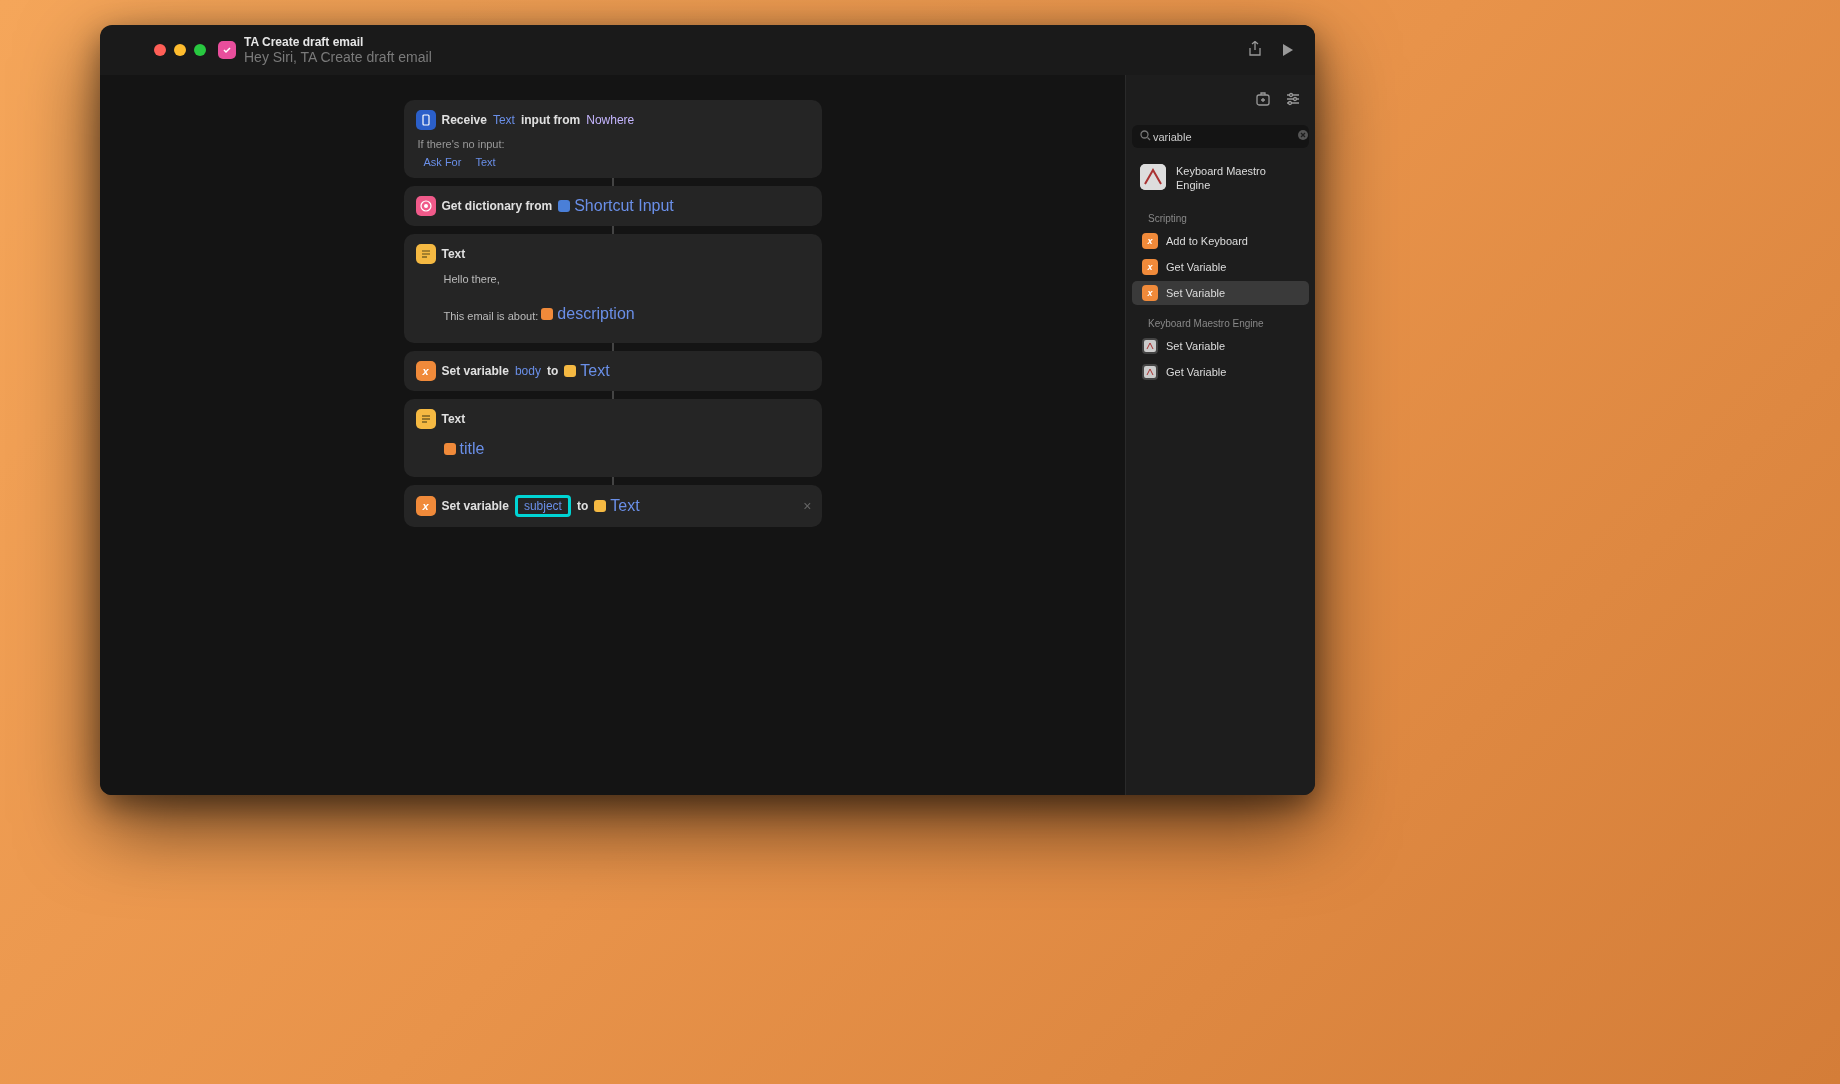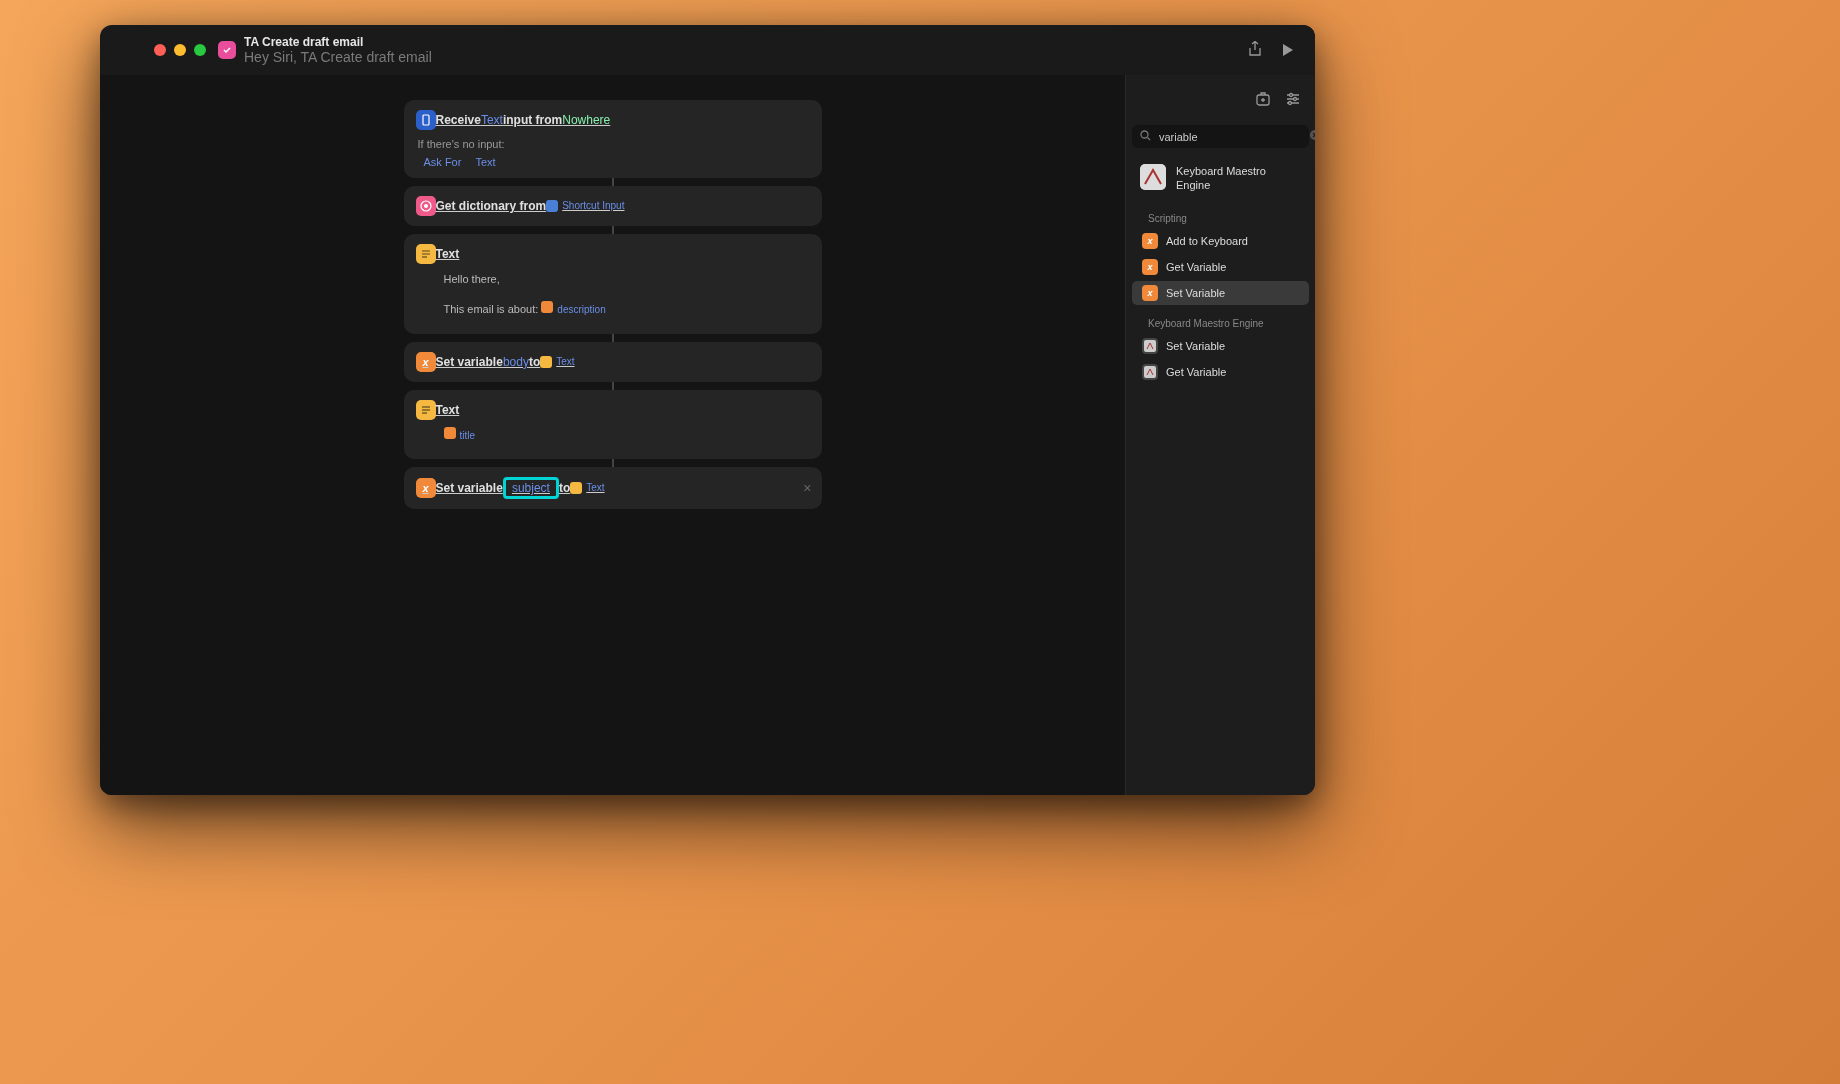--- a/index.html
+++ b/index.html
@@ -64,55 +64,56 @@
     .action-stack { width: 418px; margin: 0 auto; display: flex; flex-direction: column; }
     .connector { width: 2px; height: 8px; background: #444; margin: 0 auto; }
 
     .action-block {
       background: #252525;
       border-radius: 10px;
       padding: 10px 12px;
       color: #ccc;
       font-size: 12px;
     }
-    .action-row { display: flex; align-items: center; flex-wrap: wrap; text-decoration: underline; }
+    .action-row { display: flex; align-items: center; gap: 6px; flex-wrap: wrap; }
     .action-icon {
       width: 20px; height: 20px;
       border-radius: 5px;
       display: flex; align-items: center; justify-content: center;
       font-size: 11px;
       color: #fff;
       font-style: italic;
       font-weight: 600;
     }
     .icon-blue { background: #2b5fc9; }
     .icon-pink { background: #f05a8a; }
     .icon-yellow { background: #f5b942; }
     .icon-orange { background: #f08a3a; }
     .token {
       color: #6a8fe8;
       font-size: 12px;
     }
-    .token-light { color: #86efac; }
+    .token-light { color: #c4b5fd; }
     .label-bold { color: #e0e0e0; font-weight: 600; }
     .helper-text { color: #999; font-size: 11px; margin-top: 8px; margin-left: 2px; }
     .helper-row { display: flex; gap: 14px; margin-top: 6px; margin-left: 8px; }
     .helper-link { color: #6a8fe8; font-size: 11px; }
     .text-content-area {
       background: transparent;
       border-radius: 6px;
       padding: 6px 4px 4px 28px;
       font-size: 11px;
       color: #bbb;
       line-height: 1.8;
     }
     .pill {
       display: inline-flex;
+      align-items: center;
       gap: 4px;
-      font-size: 10px;
+      font-size: 16px;
       color: #6a8fe8;
     }
     .mini-icon {
       width: 12px; height: 12px;
       background: #f5b942;
       border-radius: 3px;
       display: inline-block;
     }
     .mini-icon-orange { background: #f08a3a; }
     .var-name { color: #6a8fe8; font-size: 12px; }
@@ -149,21 +150,21 @@
     }
     .sidebar-hdr-icon { color: #999; font-size: 14px; }
     .library-icon-svg { width: 16px; height: 16px; }
     .search-row {
       display: flex;
       align-items: center;
       background: #141414;
       border-radius: 6px;
       margin: 0 6px 10px 6px;
       padding: 4px 8px;
-      gap: 8px;
+      gap: 2px;
     }
     .search-input {
       flex: 1;
       background: transparent;
       border: none;
       color: #ccc;
       font-size: 11px;
       outline: none;
     }
     .search-clear { color: #666; font-size: 12px; }

